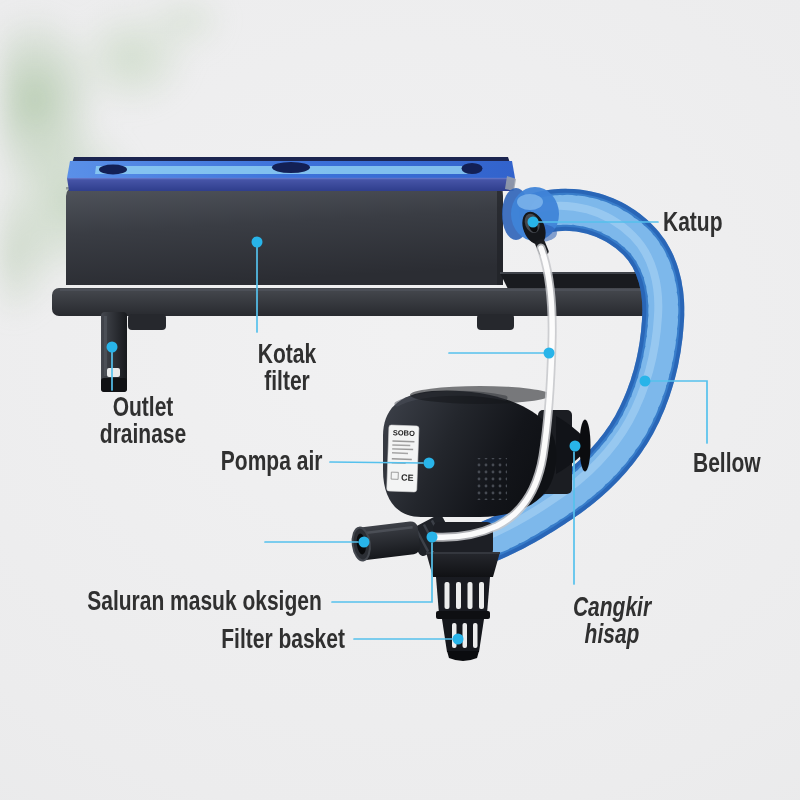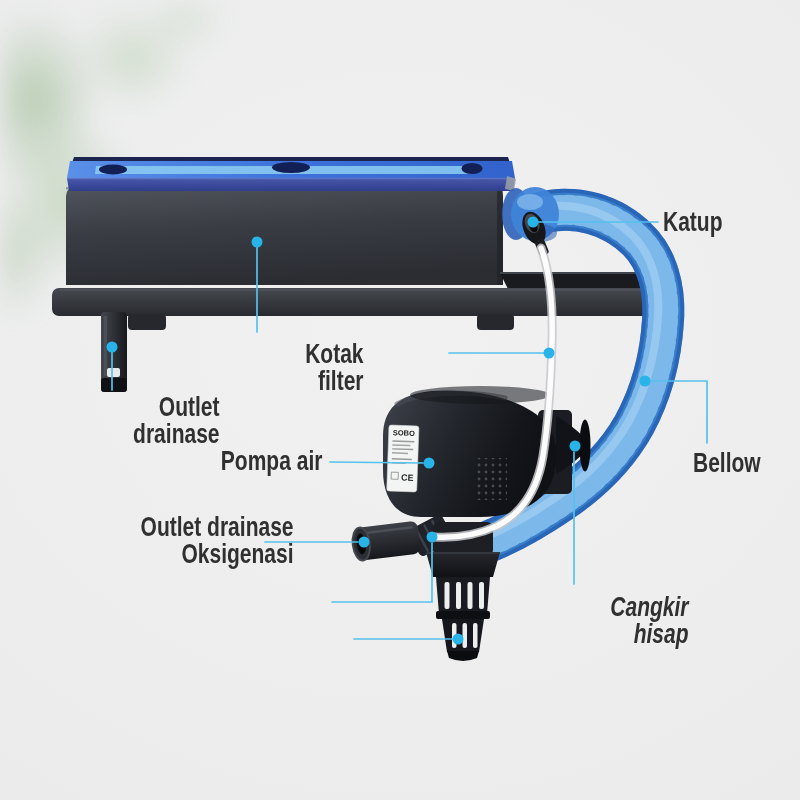--- a/index.html
+++ b/index.html
@@ -16,21 +16,21 @@
       radial-gradient(85px 75px  at 132px 58px,  rgba(188,210,180,.55), transparent 70%),
       radial-gradient(75px 95px  at 10px 255px,  rgba(178,200,170,.5),  transparent 70%),
       radial-gradient(60px 50px  at 185px 20px,  rgba(195,214,188,.4),  transparent 70%);
   }
   #art{position:absolute;inset:0;}
   .callout{
     position:absolute;z-index:5;
     font-weight:700;font-size:28px;line-height:27px;
     color:#303030;white-space:nowrap;
   }
-  .c-center{width:300px;text-align:right;}
+  .c-center{width:300px;text-align:center;margin-left:36px;}
   .c-center .sq{display:block;transform:scaleX(.75);transform-origin:50% 50%;}
   .c-left .sq{display:inline-block;transform:scaleX(.75);transform-origin:0 50%;}
   .c-right{text-align:right;}
   .c-right .sq{display:inline-block;transform:scaleX(.75);transform-origin:100% 50%;}
 </style>
 </head>
 <body>
 
 <div id="canvas">
   <div id="leaves"></div>
@@ -256,24 +256,26 @@
   </div>
 
   <div class="callout c-right" style="right:478px;top:447px;">
     <span class="sq">Pompa air</span>
   </div>
 
   <div class="callout c-left" style="left:693px;top:449px;">
     <span class="sq">Bellow</span>
   </div>
 
-  <div class="callout c-center" style="left:31px;top:513px;">
-    <span class="sq">Outlet drainase</span>
-    <span class="sq">Oksigenasi</span>
-  </div>
-
+
+  <div class="callout c-right" style="right:478px;top:587px;">
+    <span class="sq">Saluran masuk oksigen</span>
+  </div>
 
   <div class="callout c-center" style="left:426px;top:593px;font-style:italic;">
     <span class="sq">Cangkir</span>
     <span class="sq">hisap</span>
   </div>
 
+  <div class="callout c-right" style="right:455px;top:625px;">
+    <span class="sq">Filter basket</span>
+  </div>
 </div>
 
 </body></html>

